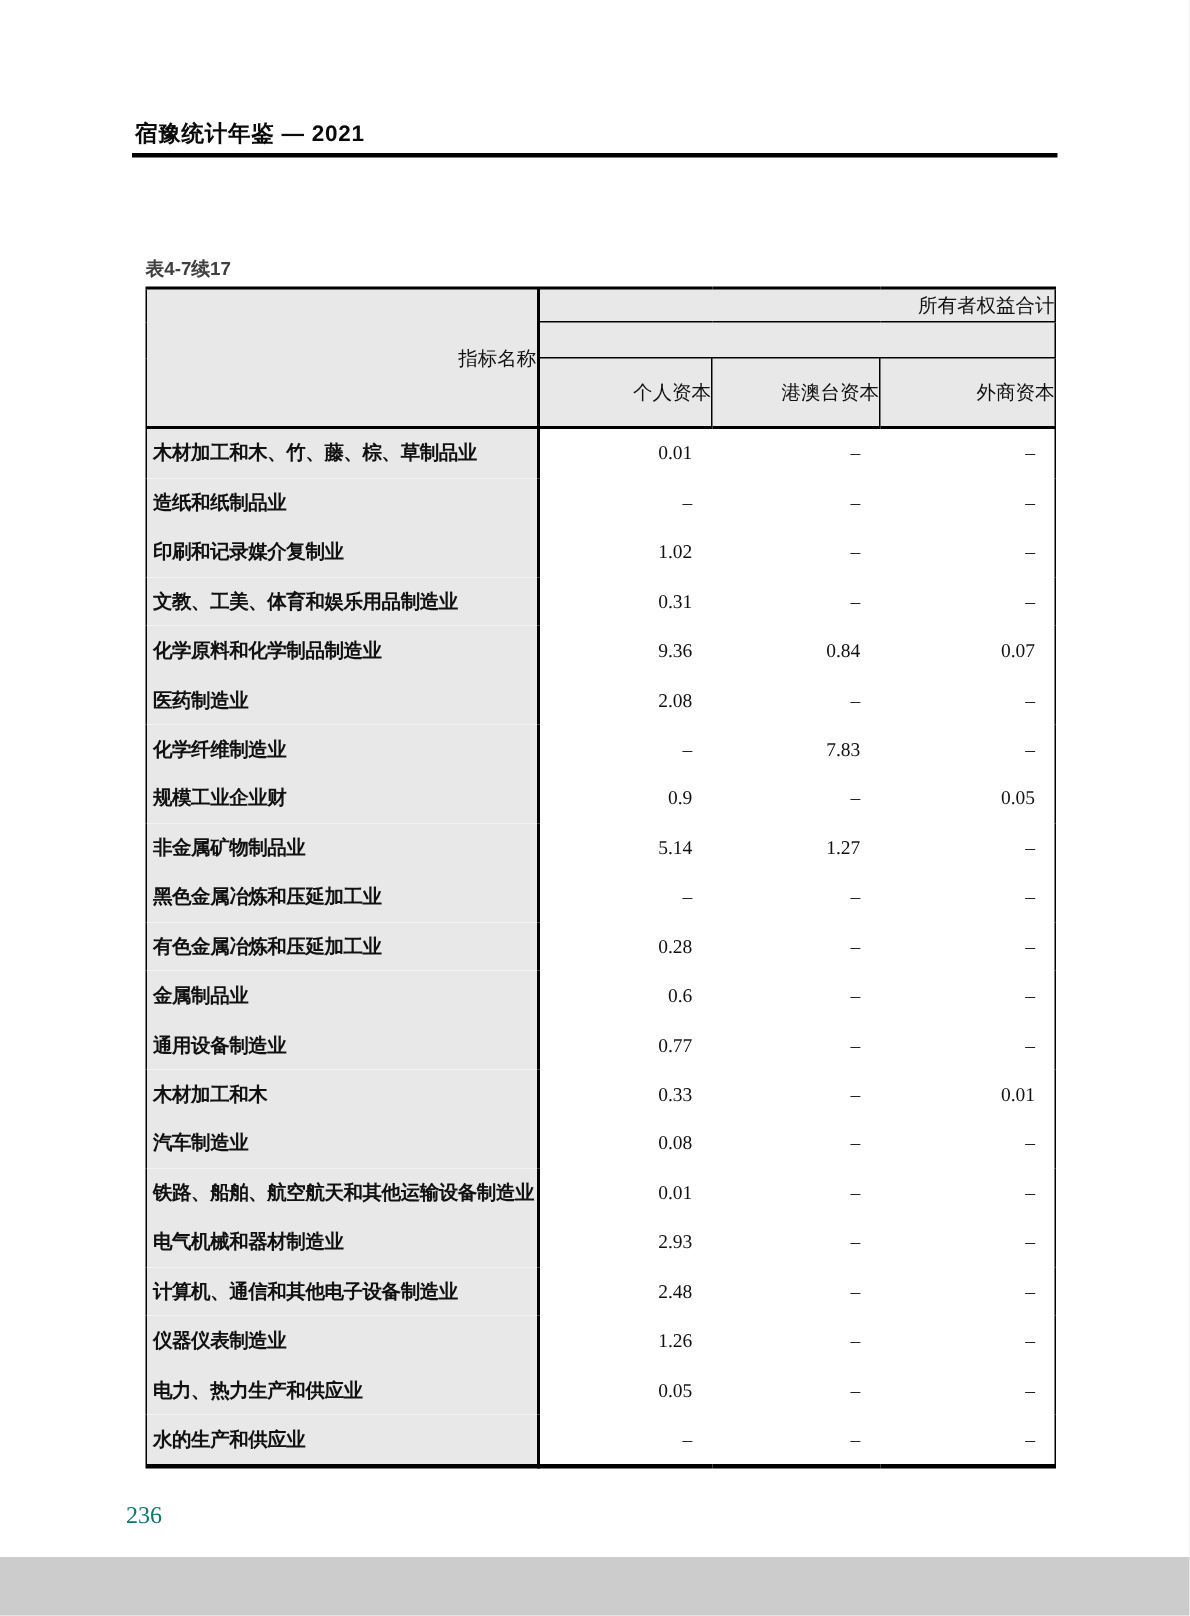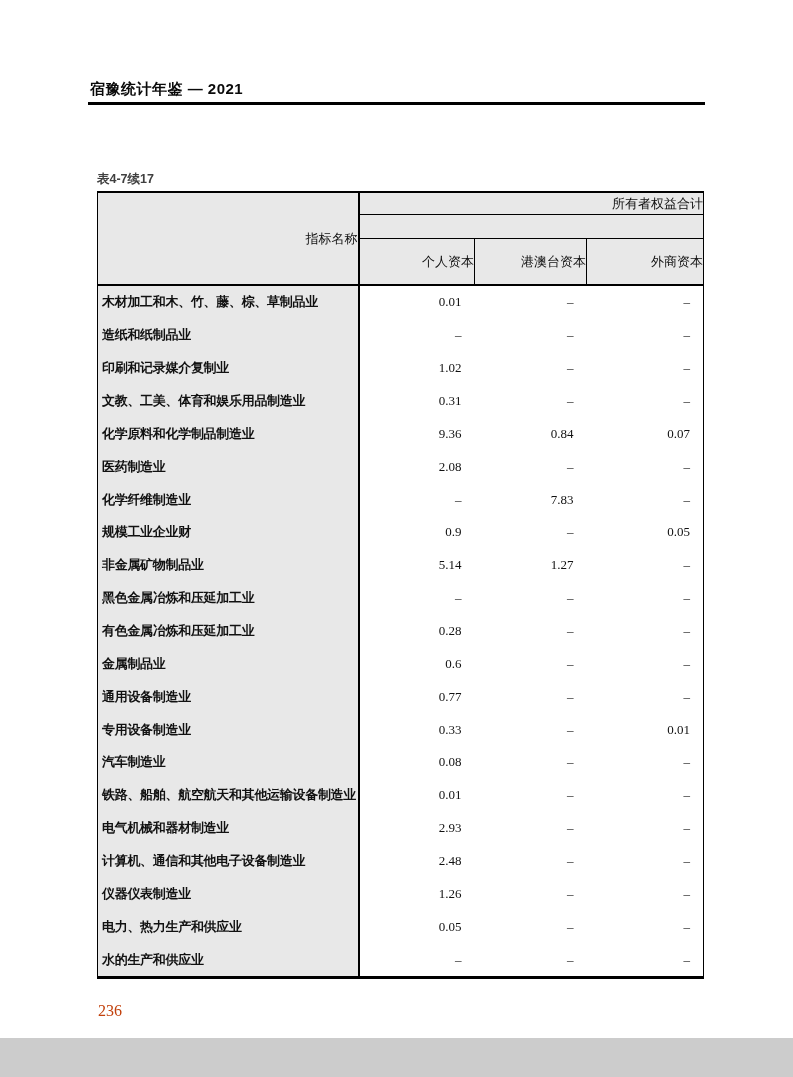--- a/index.html
+++ b/index.html
@@ -101,22 +101,22 @@
     white-space:nowrap;
     overflow:hidden;
   }
   td.value-cell{
     background:#ffffff;
     text-align:right;
     padding-right:13px;
     font-weight:400;
   }
   .page-number{
-    position:absolute;left:98px;top:1002px;
-    font-size:16px;color:#c2410c;
+    position:absolute;left:84px;top:1002px;
+    font-size:16px;color:#0f766e;
   }
 </style>
 </head>
 <body>
 
 <div class="page">
 
   <div class="yearbook-header">宿豫统计年鉴 — 2021</div>
 
   <div class="header-rule"></div>
@@ -218,21 +218,21 @@
           <td class="value-cell">–</td>
           <td class="value-cell">–</td>
         </tr>
         <tr>
           <td class="label-cell">通用设备制造业</td>
           <td class="value-cell">0.77</td>
           <td class="value-cell">–</td>
           <td class="value-cell">–</td>
         </tr>
         <tr>
-          <td class="label-cell">专用设备制造业</td>
+          <td class="label-cell">木材加工和木</td>
           <td class="value-cell">0.33</td>
           <td class="value-cell">–</td>
           <td class="value-cell">0.01</td>
         </tr>
         <tr>
           <td class="label-cell">汽车制造业</td>
           <td class="value-cell">0.08</td>
           <td class="value-cell">–</td>
           <td class="value-cell">–</td>
         </tr>

